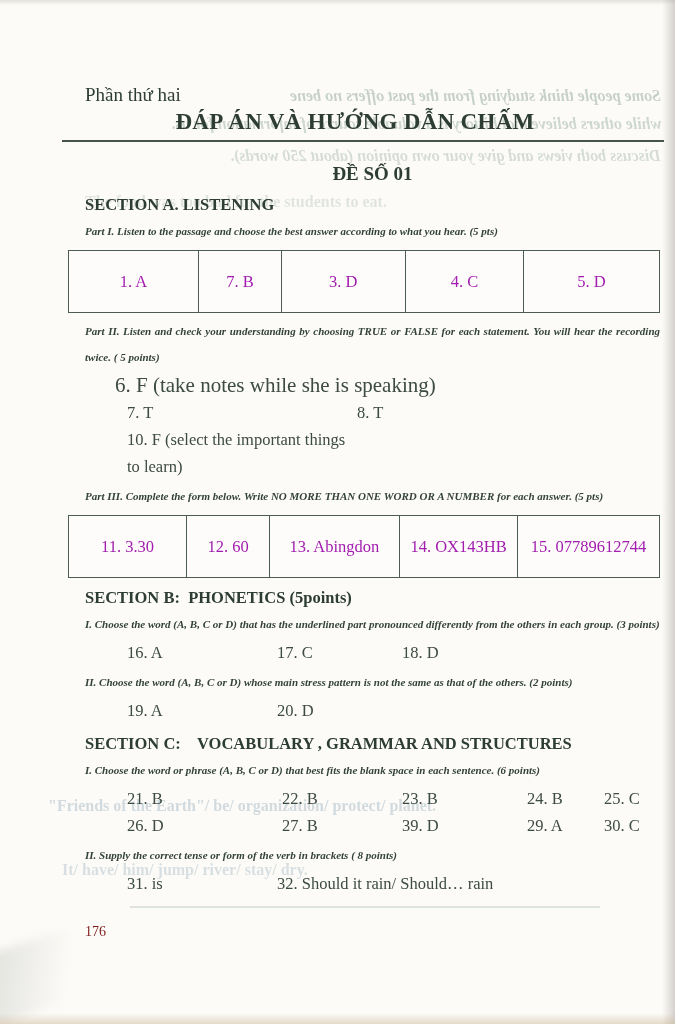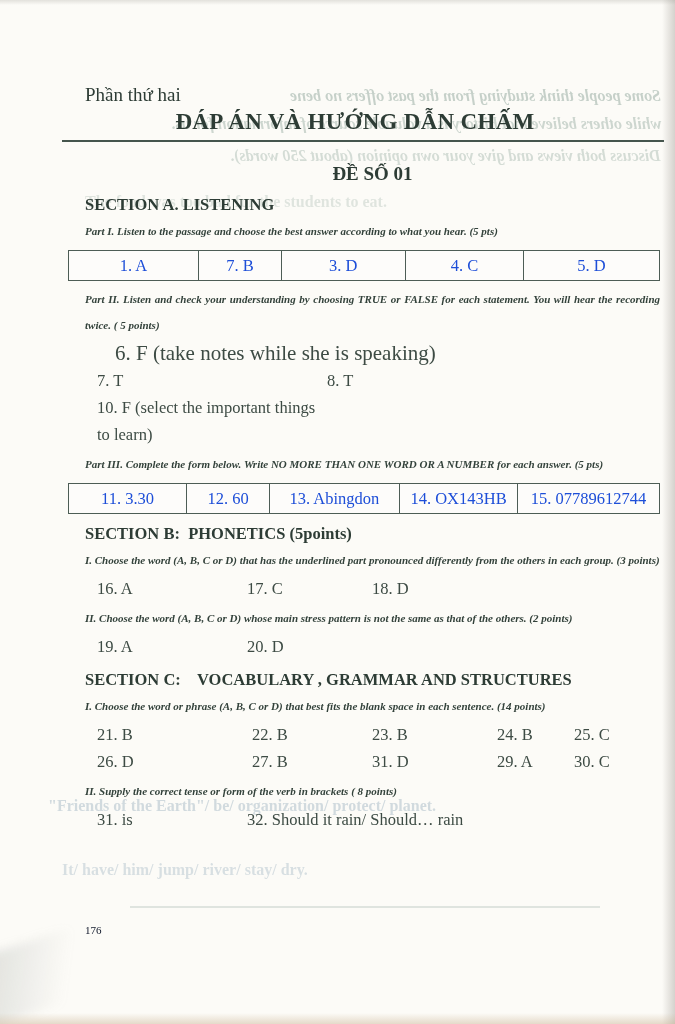--- a/index.html
+++ b/index.html
@@ -18,30 +18,30 @@
           border:none; border-top:2.5px solid #45554d; height:0; }
   .exam-title { margin-top:21px; text-align:center; font-size:19px; font-weight:bold; color:#2d3c35; }
 
   .sec-heading { margin-top:10px; font-size:16.5px; font-weight:bold;
                  color:#2d3c35; white-space:pre-wrap; }
   .instr { margin:3px 0 2px 0; font-size:11px; font-weight:bold; font-style:italic;
            text-align:justify; line-height:26px; color:#33423b; }
 
   .ans-table { width:calc(100% + 17px); margin:6px 0 5px -17px; border-collapse:collapse; }
   .ans-table td { border:1.6px solid #4d5d55; text-align:center; font-size:16.5px;
-                  padding:4px 2px; height:21px; color:#1d4ed8; background:rgba(255,255,255,0.35); }
+                  padding:20px 2px; height:21px; color:#a21caf; background:rgba(255,255,255,0.35); }
 
   .ans-line { margin-left:30px; line-height:27px; font-size:21px; }
-  .ans-grid { display:grid; margin-left:12px; line-height:27px; font-size:16.5px; }
+  .ans-grid { display:grid; margin-left:42px; line-height:27px; font-size:16.5px; }
   .g2w { grid-template-columns:230px auto; }
   .g2n { grid-template-columns:150px auto; }
   .g3  { grid-template-columns:150px 125px auto; }
   .g5  { grid-template-columns:155px 120px 125px 77px auto; }
 
-  .page-number { position:absolute; left:85px; top:924px; font-size:11px; color:#0f172a; z-index:2; }
+  .page-number { position:absolute; left:85px; top:924px; font-size:14px; color:#7f1d1d; z-index:2; }
 
   
   .ghost { position:absolute; z-index:1; font-size:16px; color:#6f8d80;
            pointer-events:none; white-space:nowrap; }
   .mir { transform:scaleX(-1); font-style:italic; font-weight:bold; }
   .g1 { top:87px;  right:14px; opacity:0.38; }
   .g2 { top:115px; right:14px; opacity:0.33; }
   .g3x { top:147px; right:14px; opacity:0.28; }
   .g4 { top:193px; left:85px; opacity:0.20; font-weight:bold; }
   .g5x { top:797px; left:48px; color:#7b98ad; opacity:0.33; font-weight:bold; }
@@ -147,32 +147,32 @@
     </div>
 
     <p class="instr">II. Choose the word (A, B, C or D) whose main stress pattern is not the same as that of the others. (2 points)</p>
     <div class="ans-grid g2n">
       <span>19. A</span>
       <span>20. D</span>
     </div>
 
     <div class="sec-heading">SECTION C:    VOCABULARY , GRAMMAR AND STRUCTURES</div>
 
-    <p class="instr">I. Choose the word or phrase (A, B, C or D) that best fits the blank space in each sentence. (14 points)</p>
+    <p class="instr">I. Choose the word or phrase (A, B, C or D) that best fits the blank space in each sentence. (6 points)</p>
     <div class="ans-grid g5">
       <span>21. B</span>
       <span>22. B</span>
       <span>23. B</span>
       <span>24. B</span>
       <span>25. C</span>
     </div>
     <div class="ans-grid g5">
       <span>26. D</span>
       <span>27. B</span>
-      <span>31. D</span>
+      <span>39. D</span>
       <span>29. A</span>
       <span>30. C</span>
     </div>
 
     <p class="instr">II. Supply the correct tense or form of the verb in brackets ( 8 points)</p>
     <div class="ans-grid g2n">
       <span>31. is</span>
       <span>32. Should it rain/ Should… rain</span>
     </div>
 

